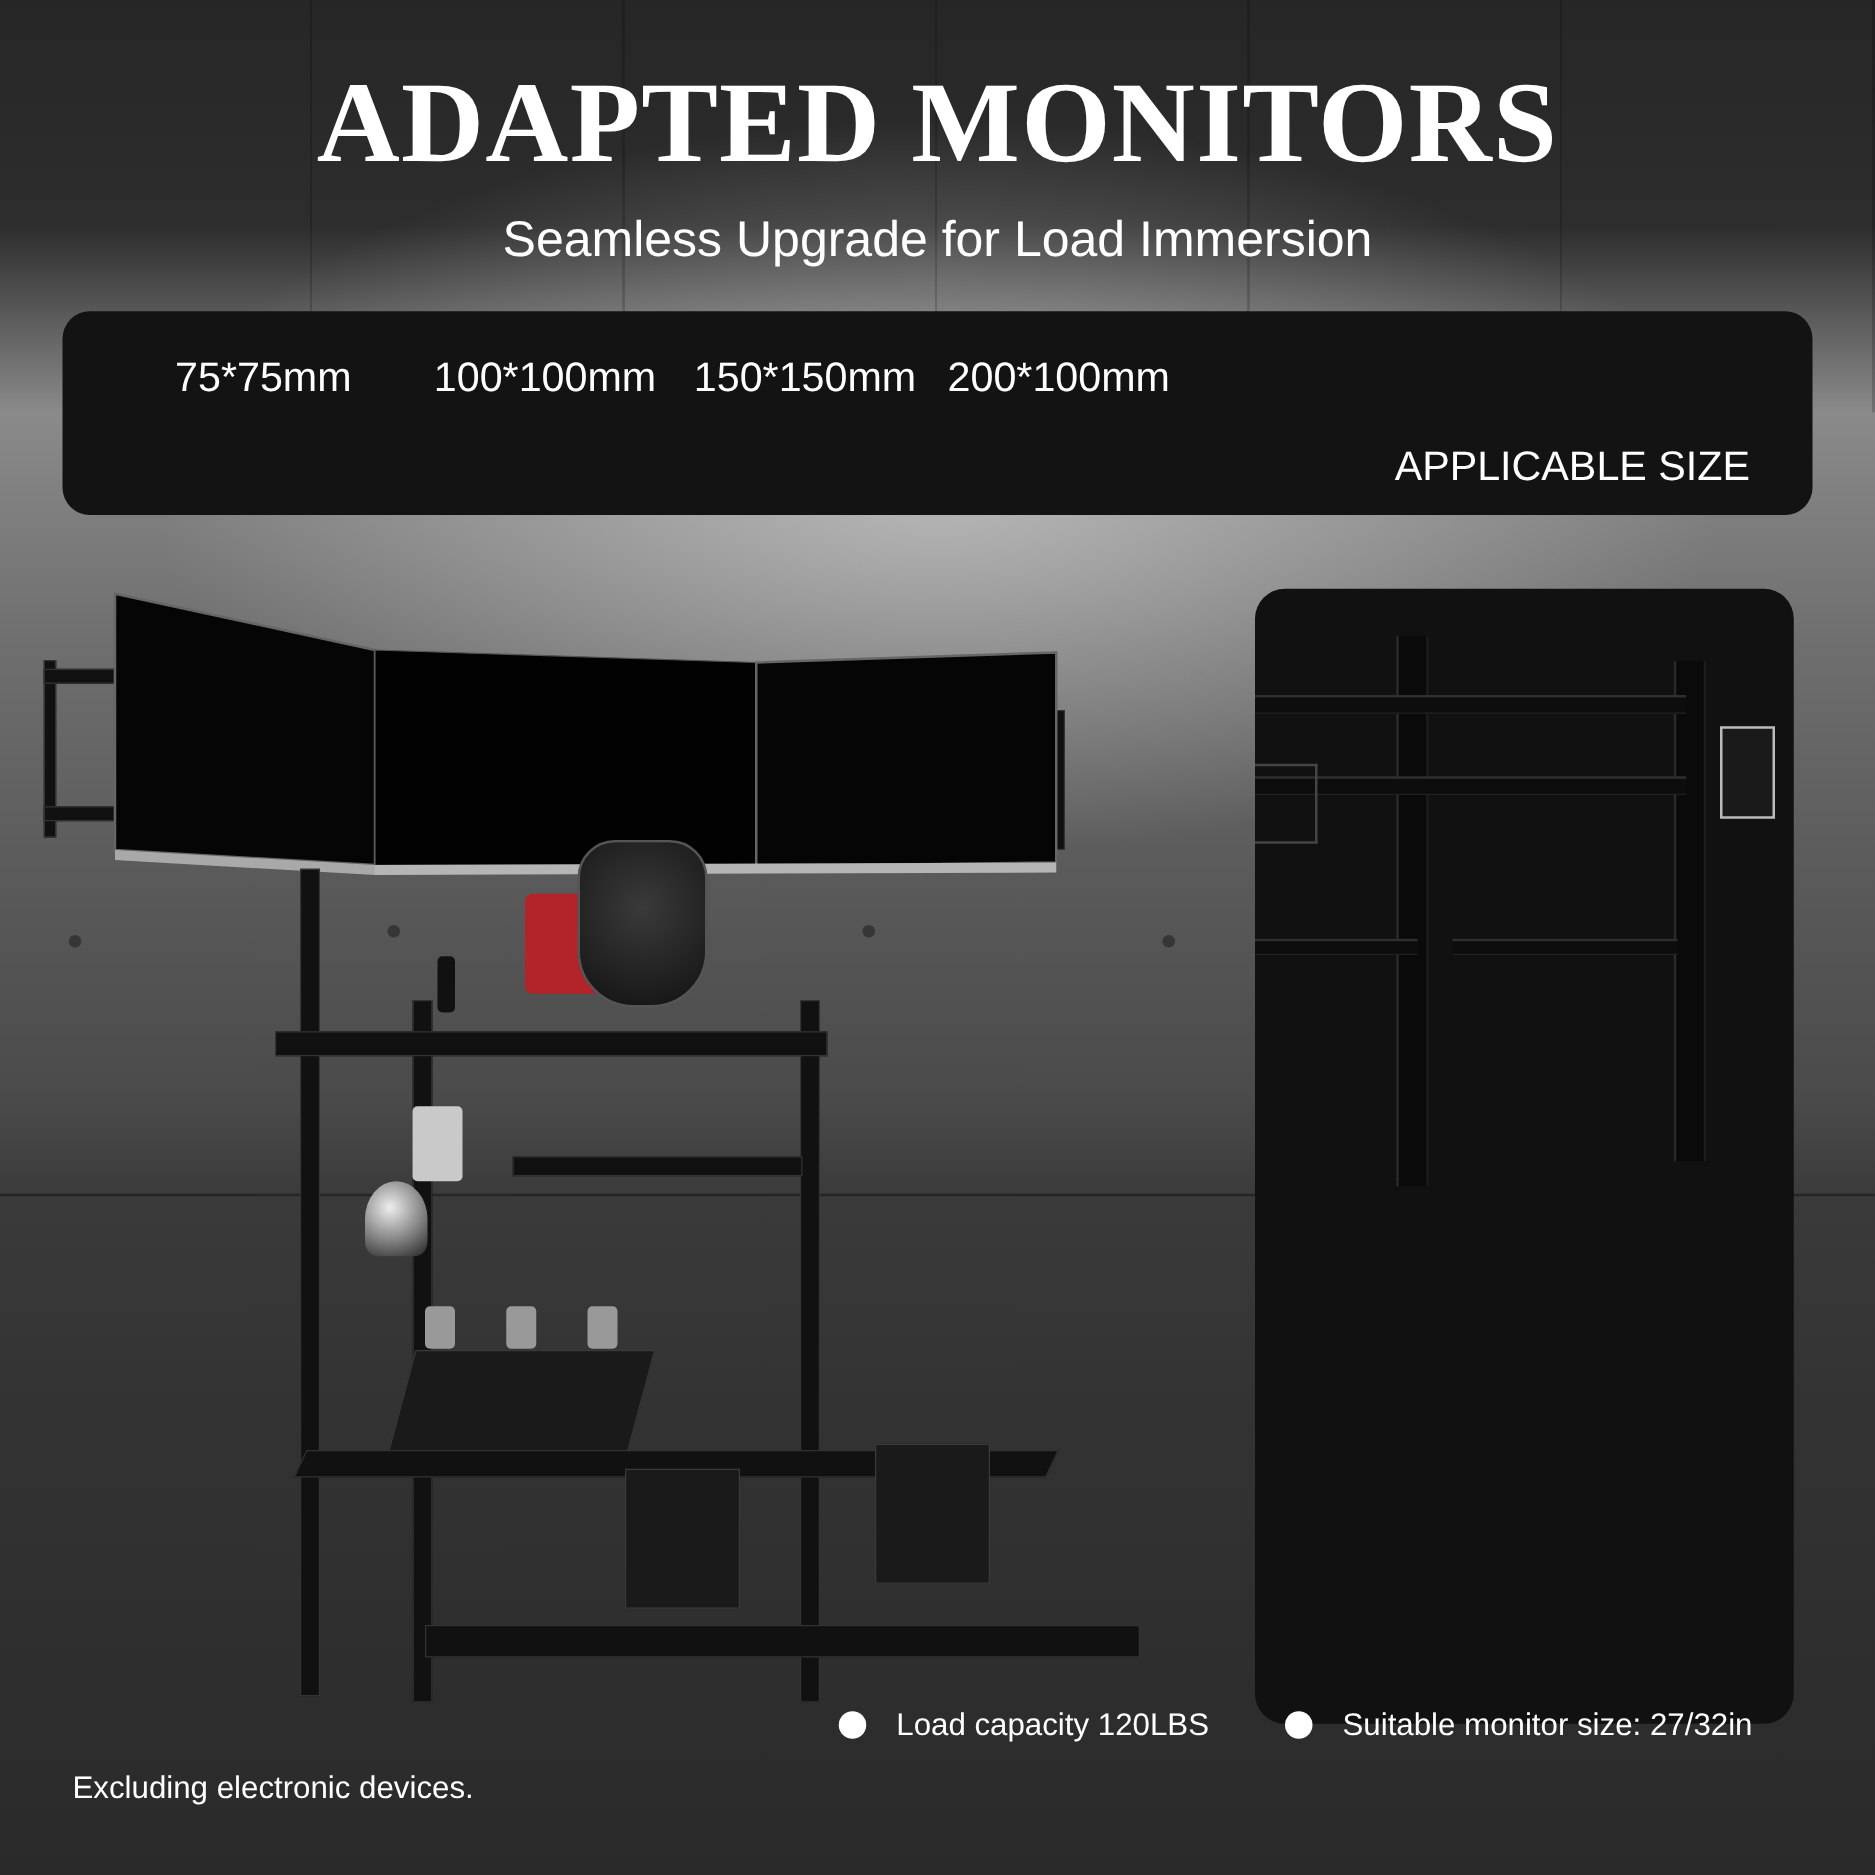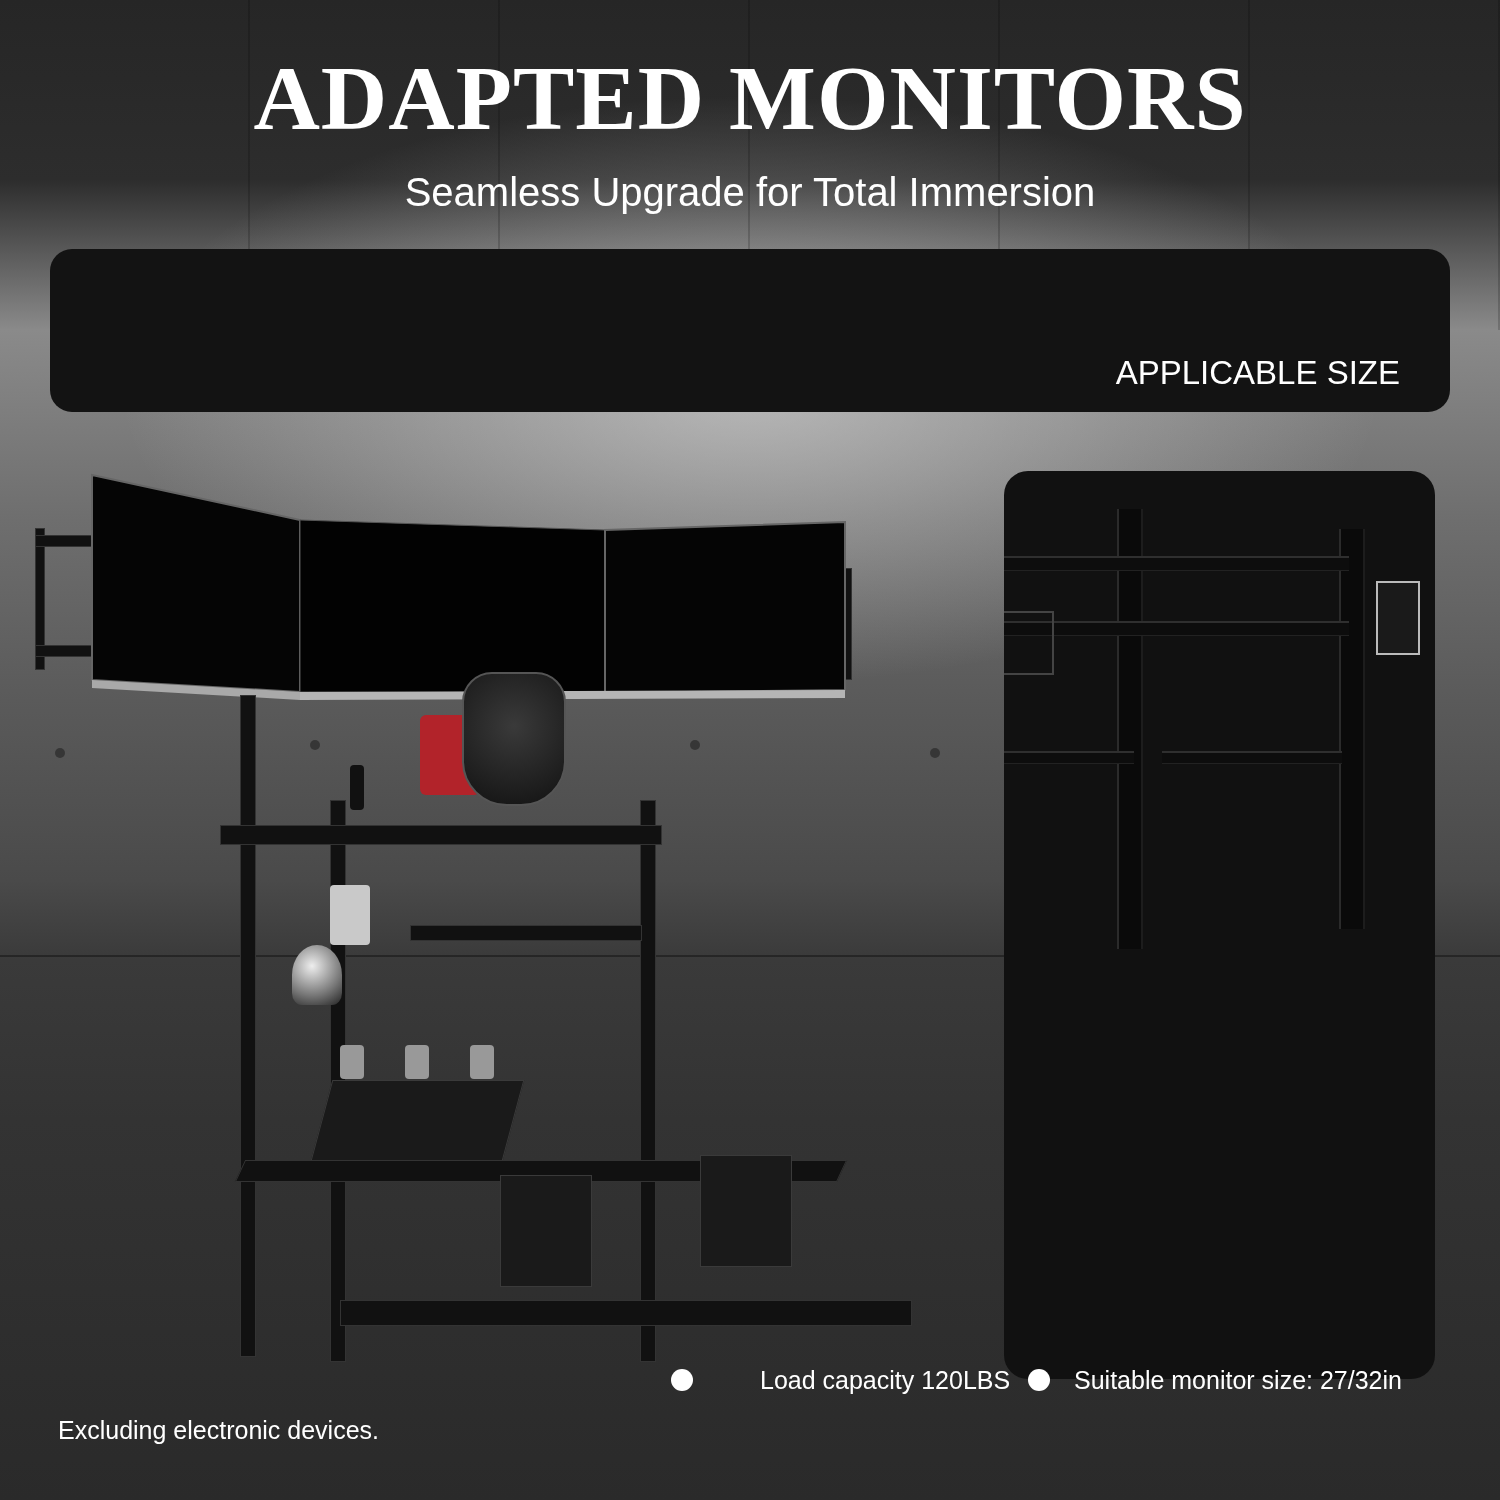--- a/index.html
+++ b/index.html
@@ -39,39 +39,42 @@
 
   
   .stand-panel{position:absolute;left:1004px;top:471px;width:431px;height:908px;
       background:#111;border-radius:24px;overflow:hidden;}
   .post{position:absolute;background:#0a0a0a;border-left:2px solid #2b2b2b;border-right:2px solid #1d1d1d;}
   .rail{position:absolute;background:#0d0d0d;border-top:2px solid #2f2f2f;border-bottom:1px solid #222;}
 
   .spec{position:absolute;top:1063px;font-size:25px;line-height:34px;white-space:nowrap;display:flex;align-items:center;}
   .spec{top:1063px;}
   .bullet{display:inline-block;width:22px;height:22px;border-radius:50%;background:#fff;margin-right:24px;}
-  .spec1{left:671px;top:1363px;gap:43px;}
+  .spec1{left:671px;top:1363px;}
   .spec2{left:1028px;top:1363px;}
   .note{position:absolute;left:58px;top:1414px;font-size:25px;line-height:32px;}
 </style>
 </head>
 <body>
 
 <div class="bg"></div>
 <div class="ceiling"></div>
 <div class="floor-line"></div>
 <div class="wall-dot" style="left:55px;top:748px"></div>
 <div class="wall-dot" style="left:310px;top:740px"></div>
 <div class="wall-dot" style="left:690px;top:740px"></div>
 <div class="wall-dot" style="left:930px;top:748px"></div>
 
 <h1 class="title" style="margin:0">ADAPTED MONITORS</h1>
-<div class="subtitle">Seamless Upgrade for Total Immersion</div>
+<div class="subtitle">Seamless Upgrade for Load Immersion</div>
 
 <div class="size-panel">
+  <div class="size-row row1">
+    <span style="width:207px">75*75mm</span><span style="width:208px">100*100mm</span><span style="width:203px">150*150mm</span><span>200*100mm</span>
+  </div>
   <div class="size-label">APPLICABLE SIZE</div>
 </div>
 
 <div class="product">
 
   <div class="bar" style="left:5px;top:68px;width:8px;height:140px"></div>
   <div class="bar" style="left:5px;top:75px;width:55px;height:10px"></div>
   <div class="bar" style="left:5px;top:185px;width:55px;height:10px"></div>
   <div class="bar" style="left:812px;top:108px;width:8px;height:110px"></div>
 

